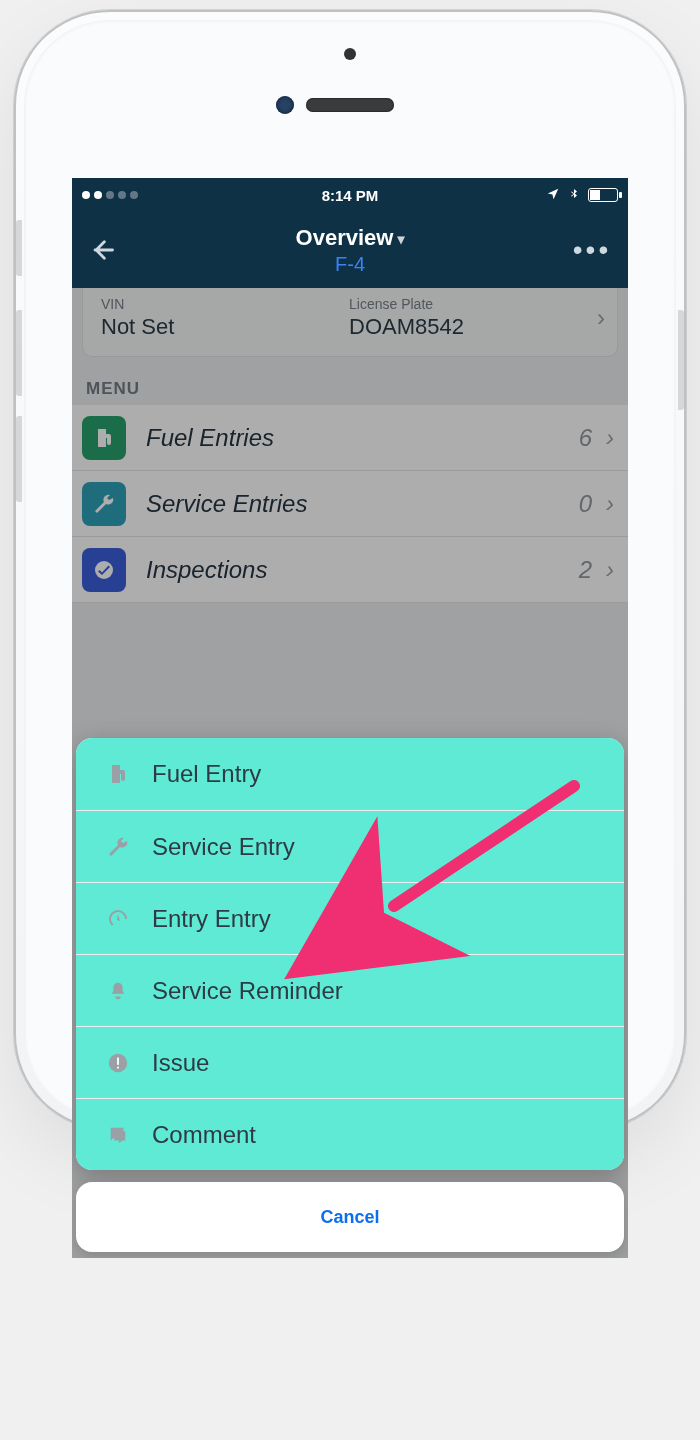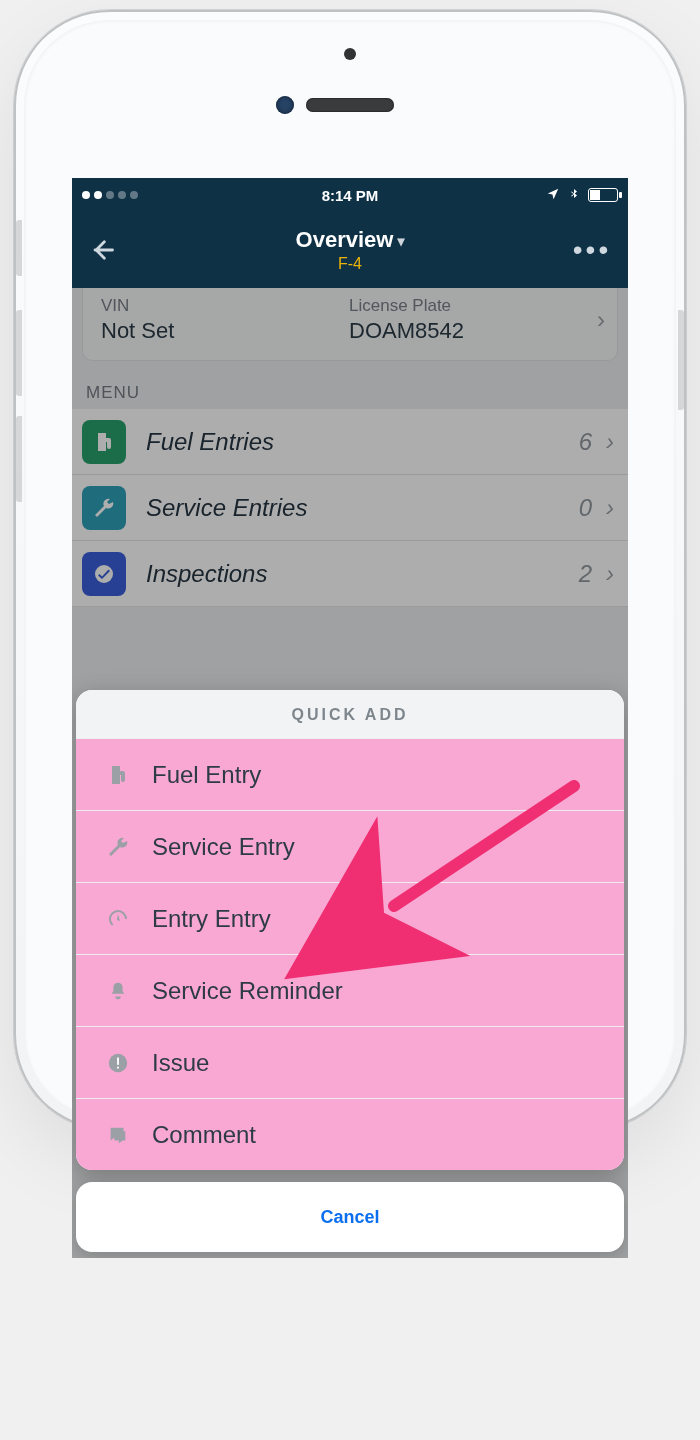--- a/index.html
+++ b/index.html
@@ -73,39 +73,39 @@
 
   
   .navbar {
     height:76px; background:#0e3146; color:#fff; position:relative;
     display:flex; align-items:center;
   }
   .back { width:60px; display:flex; align-items:center; justify-content:center; color:#cfd8df; cursor:pointer; }
   .titlewrap { position:absolute; left:0; right:0; text-align:center; pointer-events:none; }
   .titlewrap .t1 { font-size:22px; font-weight:600; }
   .titlewrap .t1 .caret{ font-size:14px; opacity:.8; vertical-align:middle; padding-left:4px;}
-  .titlewrap .t2 { font-size:16px; color:#eab308; margin-top:2px; }
+  .titlewrap .t2 { font-size:20px; color:#3b82f6; margin-top:2px; }
   .more { position:absolute; right:8px; top:0; bottom:0; width:56px; display:flex; align-items:center; justify-content:center; color:#cfd8df; font-size:28px; letter-spacing:3px; cursor:pointer; }
 
   
   .appbody { position:absolute; top:110px; left:0; right:0; bottom:0; background:#eceeef; }
   .scrim { position:absolute; inset:0; background:rgba(0,0,0,.32); }
 
   .card {
     margin:0 10px 0 10px; padding:8px 12px 16px 18px;
     background:#f5f6f7; border-radius:0 0 10px 10px;
     display:flex; align-items:center; border:1px solid #e1e3e4; border-top:none;
   }
   .card .cols { flex:1 1 auto; display:flex; }
   .card .col { flex:1 1 50%; }
-  .lbl { color:#788088; font-size:17px; }
+  .lbl { color:#788088; font-size:14px; }
   .val { color:#2b3c47; font-size:22px; margin-top:2px; }
   .chev { color:#9aa0a5; font-size:24px; }
 
-  .section { padding:22px 14px 6px 14px; color:#747c84; font-size:17px; letter-spacing:1px; }
+  .section { padding:22px 14px 6px 14px; color:#747c84; font-size:17px; letter-spacing:1px;font-weight:bold; }
 
   .row {
     display:flex; align-items:center; height:66px; padding:0 14px 0 10px; background:#fff;
     border-bottom:1px solid #e3e5e7;
     font-style:italic;
   }
   .rows { background:#fff; }
   .row .ico { width:44px; height:44px; border-radius:8px; display:flex; align-items:center; justify-content:center; margin-right:20px; flex:0 0 44px; }
   .row .txt { flex:1 1 auto; font-size:24px; color:#273542; }
   .row .count { font-size:24px; color:#9198a0; margin-right:14px; }
@@ -117,21 +117,21 @@
 
   
   .sheetwrap { position:absolute; left:0; right:0; bottom:0; padding:0 4px 6px 4px; }
   .sheet {
     background:#fcfcfc; border-radius:16px; overflow:hidden;
     box-shadow:0 6px 24px rgba(0,0,0,.25);
   }
   .sheet-head { text-align:center; color:#7e868d; font-size:16px; letter-spacing:3px; font-weight:600; padding:16px 0 14px 0; background:#f2f3f4;}
   .qrow {
     display:flex; align-items:center; height:72px; padding:0 8px 0 22px;
-    border-top:1px solid #eceeef; cursor:pointer; background:#f9a8d4;
+    border-top:1px solid #eceeef; cursor:pointer; background:#5eead4;
   }
   .qrow:first-of-type{border-top:none;}
   .qico { width:40px; display:flex; align-items:center; justify-content:center; color:#9aa0a5; margin-right:14px;}
   .qico svg { fill:#9aa0a5; }
   .qtxt { font-size:24px; color:#2e3b46; }
 
   .cancel {
     margin-top:12px; height:70px; border-radius:16px; background:#fff;
     display:flex; align-items:center; justify-content:center;
     font-size:18px; font-weight:600; color:#0a6ef0; cursor:pointer;
@@ -274,21 +274,20 @@
             </svg>
          </span>
          <span>Meter History</span>
       </div>
 
       <div class="scrim"></div>
     </div>
 
     <div class="sheetwrap">
       <div class="sheet">
-        <div class="sheet-head">QUICK ADD</div>
 
         <div class="qrow">
           <span class="qico">
             <svg width="24" height="24" viewBox="0 0 24 24">
                 <path d="M6 3h8v18H6zM14 8h3a2 2 0 0 1 2 2v7a2 2 0 0 1-4 0v-5h-1zM8 5h4v5H8z"></path>
               </svg>
           </span>
           <span class="qtxt">Fuel Entry</span>
         </div>
 

